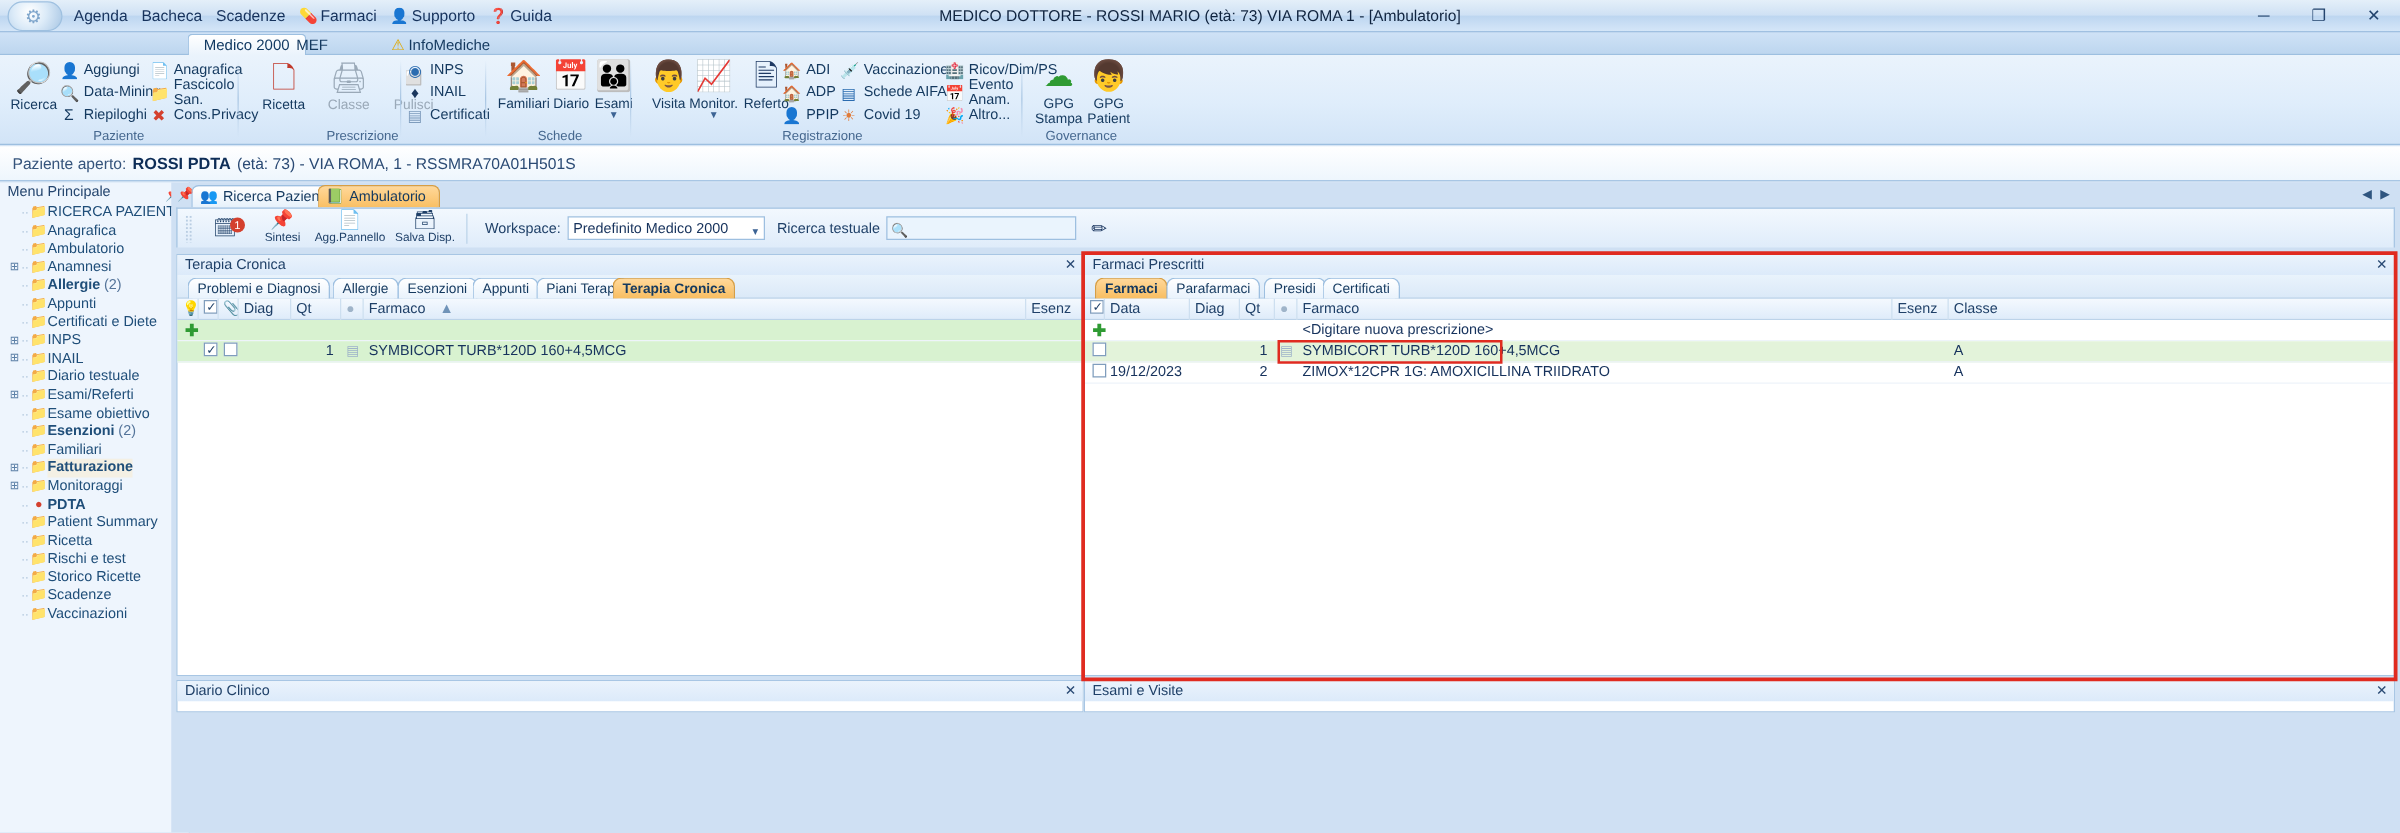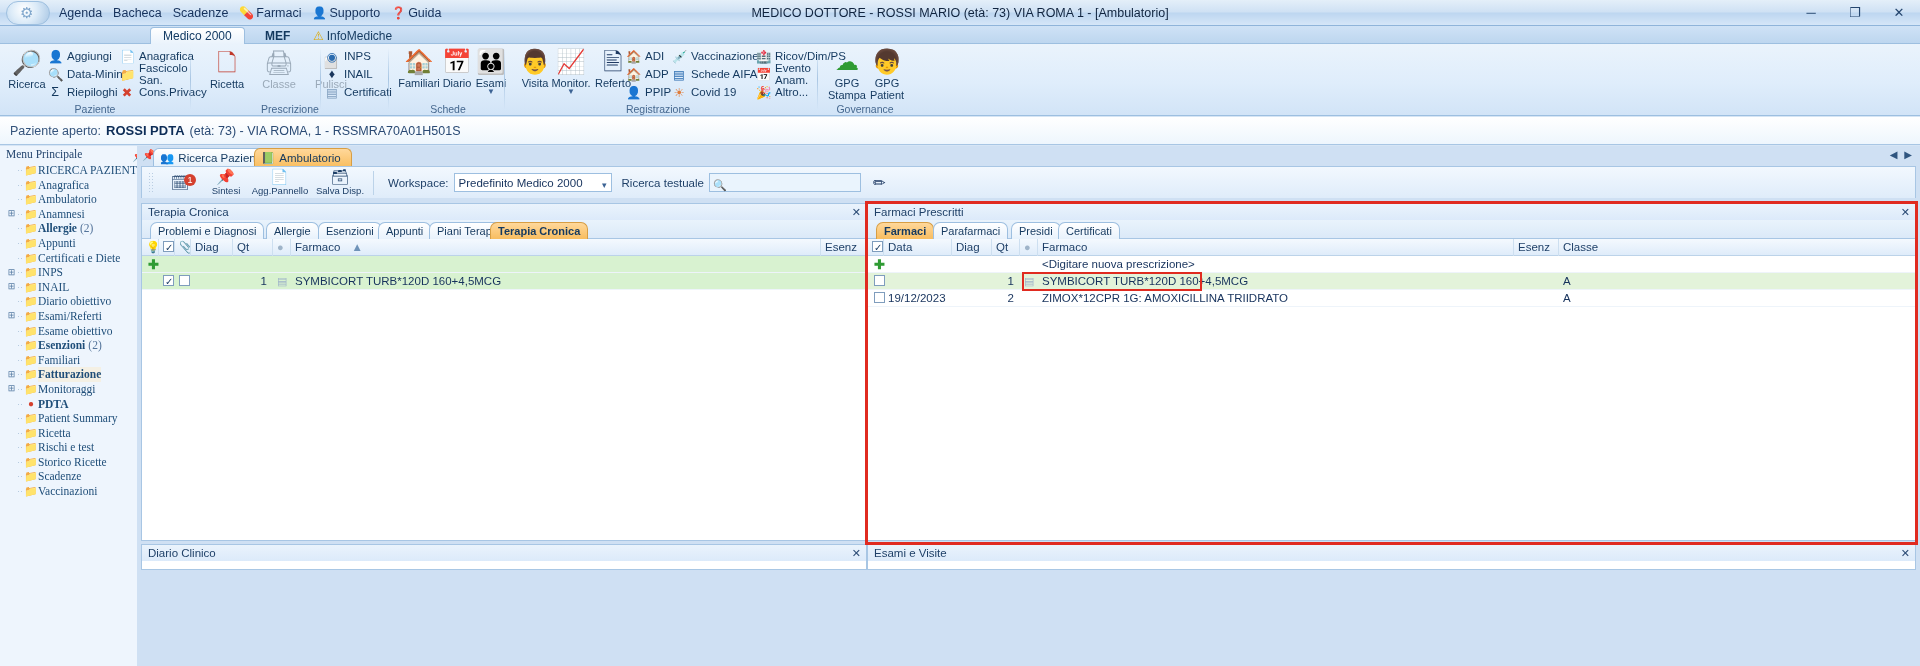--- a/index.html
+++ b/index.html
@@ -85,21 +85,21 @@
     border-bottom:1px solid #a8c6e4;
     display:flex; align-items:center; padding-left:10px; gap:5px; font-size:12.5px;
   }
   .patientbar .lbl { color:#35547c; }
   .patientbar .pname { font-weight:bold; color:#0d2d57; font-size:13px; }
   .patientbar .rest { color:#2a4a74; }
 
   
   .sidebar {
     position:absolute; left:0; top:146px; width:152px; height:520px;
-    background:#eef5fd; border-right:1px solid #a8c6e4;font-family:Liberation Serif, serif;
+    background:#eef5fd; border-right:1px solid #a8c6e4;
   }
   .sb-head {
     height:17px; line-height:17px; padding-left:6px; font-size:11.5px; color:#24456e;
     position:relative;
   }
   .sb-pin { position:absolute; right:5px; top:2px; font-size:11px; color:#2f557f; }
   .sb-list { position:relative; }
   .sb-item {
     height:14.6px; line-height:14.6px; font-size:11.5px; color:#1f4e79;
     padding-left:6px; white-space:nowrap; position:relative; display:flex; align-items:center;
@@ -210,21 +210,21 @@
     <div class="title-center">MEDICO DOTTORE - ROSSI MARIO (età: 73) VIA ROMA 1 - [Ambulatorio]</div>
     <div class="wbtns">
       <div class="wbtn">─</div>
       <div class="wbtn">❐</div>
       <div class="wbtn close">✕</div>
     </div>
   </div>
 
   <div class="ribbon-tabs" id="ribbon-tabs">
       <div class="rtab active" style="left: 150px;"><span>Medico 2000</span></div>
-      <div class="rtab" style="left: 252px; font-weight: bold;"><span>MEF</span></div>
+      <div class="rtab" style="left: 224px;"><span>MEF</span></div>
       <div class="rtab" style="left: 300px;"><span style="color: rgb(224, 168, 0); margin-right: 3px;">⚠</span><span>InfoMediche</span></div>
     </div>
 
   <div class="ribbon">
 
     <div class="rgroup" style="left:0;width:190px">
       <div class="gbody">
         <div class="bigbtn" style="left:0;top:4px">
           <span class="ic">🔎</span>
           <span class="lb">Ricerca</span>
@@ -456,21 +456,21 @@
         <div class="sb-item">
           <span class="sb-exp has"></span>
           <span class="sb-dash">··</span>
           <span class="sb-ic folder">📁</span>
           <span class="sb-tx">INAIL</span>
         </div>
         <div class="sb-item">
           <span class="sb-exp"></span>
           <span class="sb-dash">··</span>
           <span class="sb-ic folder">📁</span>
-          <span class="sb-tx">Diario obiettivo</span>
+          <span class="sb-tx">Diario testuale</span>
         </div>
         <div class="sb-item">
           <span class="sb-exp has"></span>
           <span class="sb-dash">··</span>
           <span class="sb-ic folder">📁</span>
           <span class="sb-tx">Esami/Referti</span>
         </div>
         <div class="sb-item">
           <span class="sb-exp"></span>
           <span class="sb-dash">··</span>

